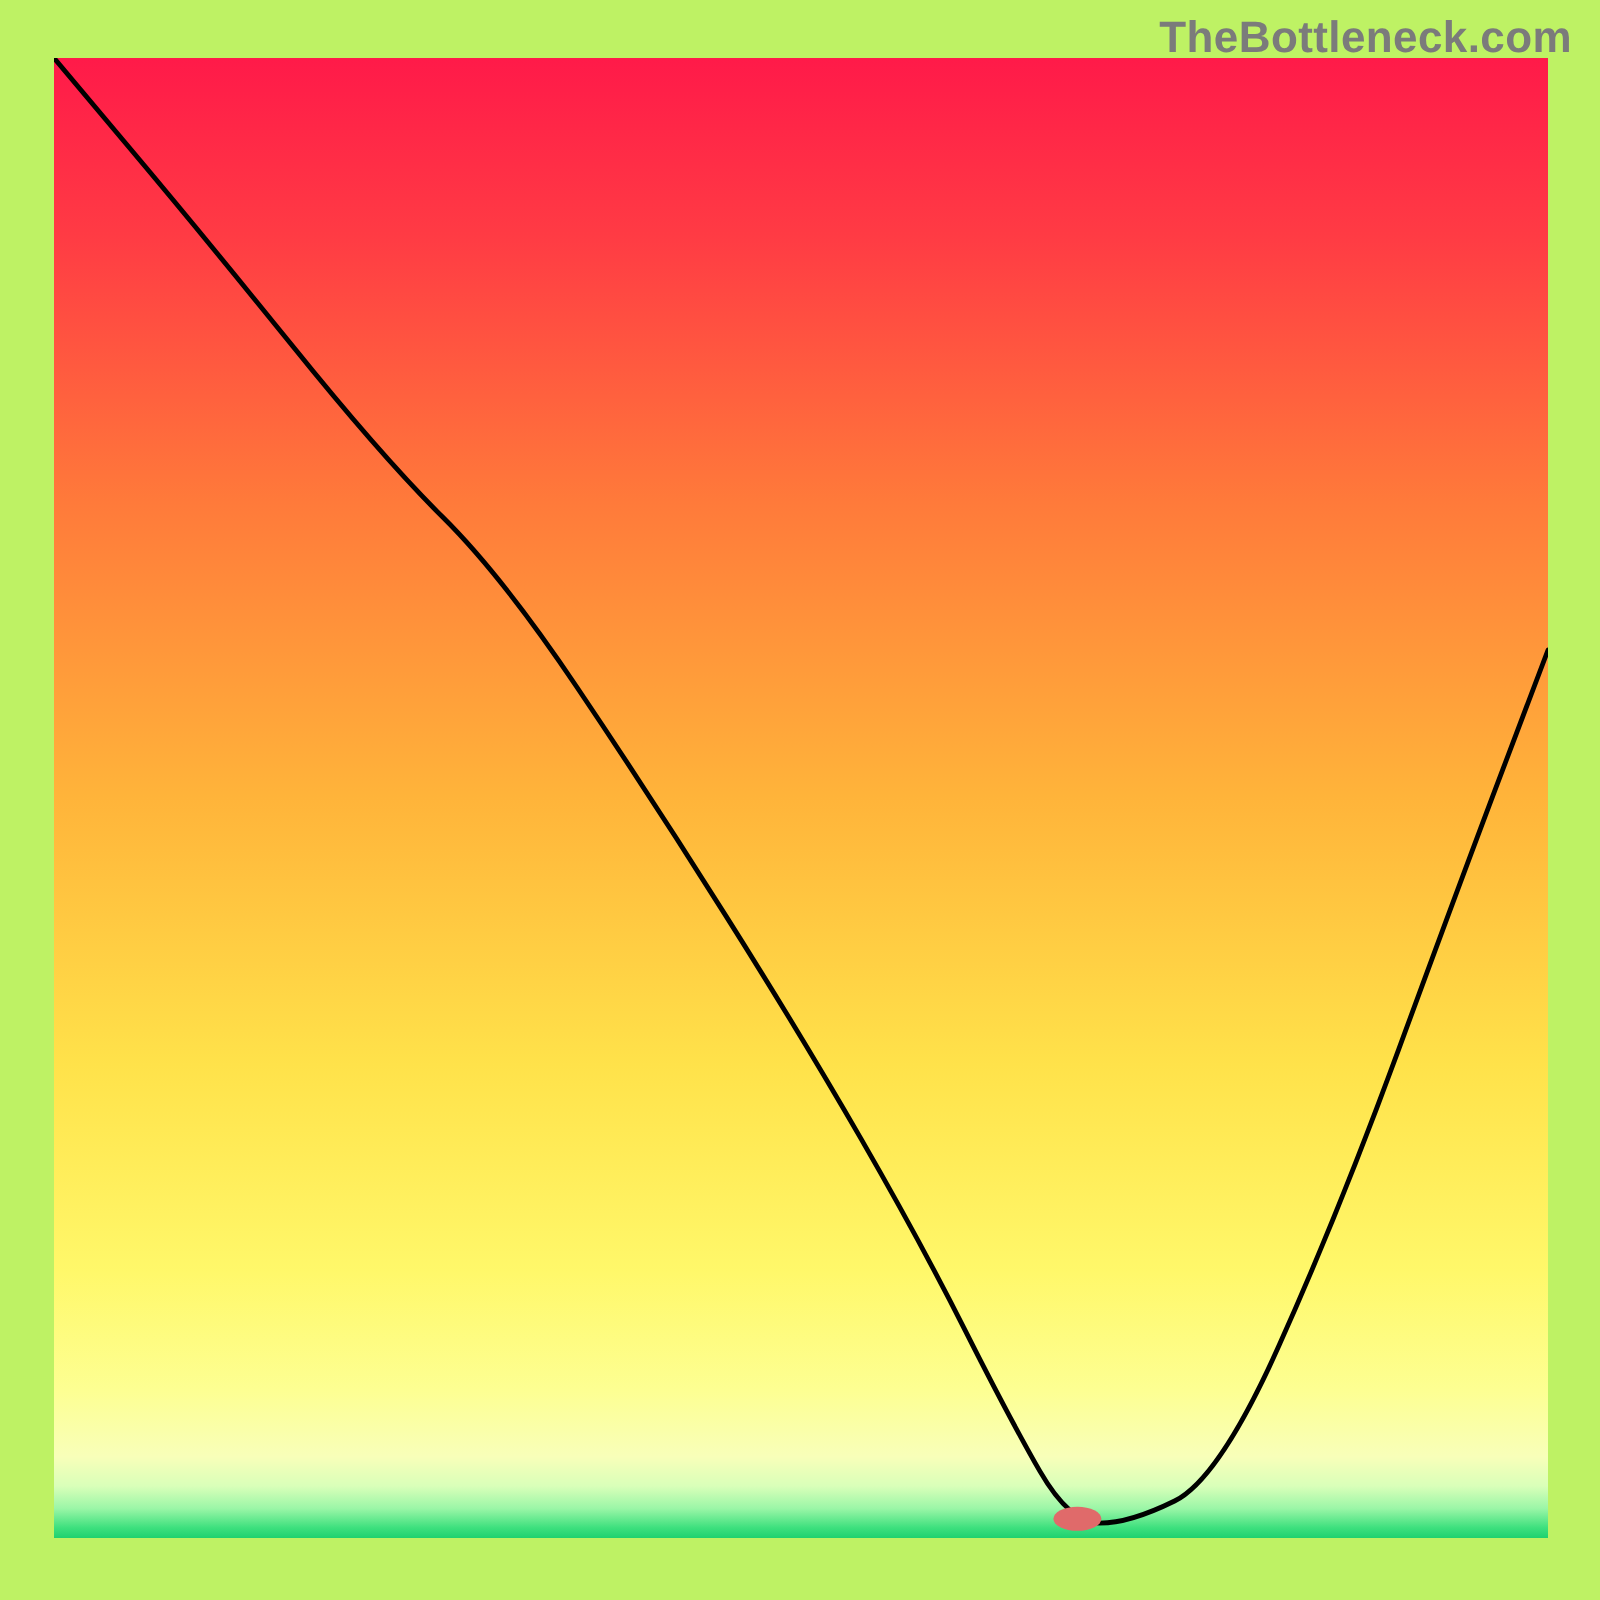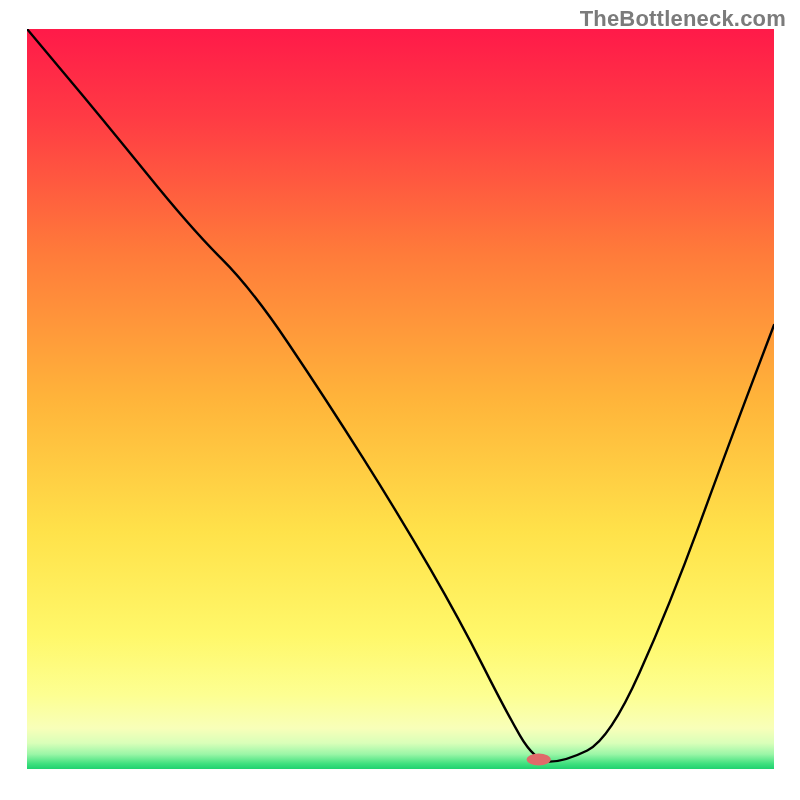--- a/index.html
+++ b/index.html
@@ -7,21 +7,21 @@
     padding: 0;
     width: 800px;
     height: 800px;
     background: #000;
     overflow: hidden;
   }
   .frame {
     position: relative;
     width: 800px;
     height: 800px;
-    background: #ffffff;
+    background: #bef264;
   }
   .watermark {
     position: absolute;
     top: 6px;
     right: 14px;
     font-family: Arial, Helvetica, sans-serif;
     font-size: 22px;
     font-weight: 600;
     color: #7b7b7b;
     letter-spacing: 0.2px;

